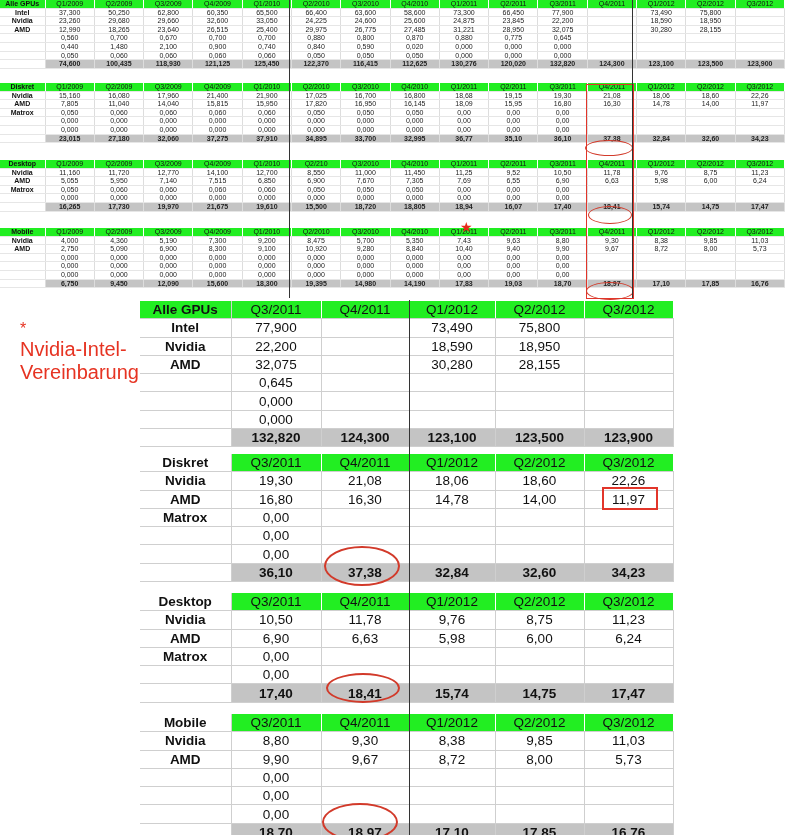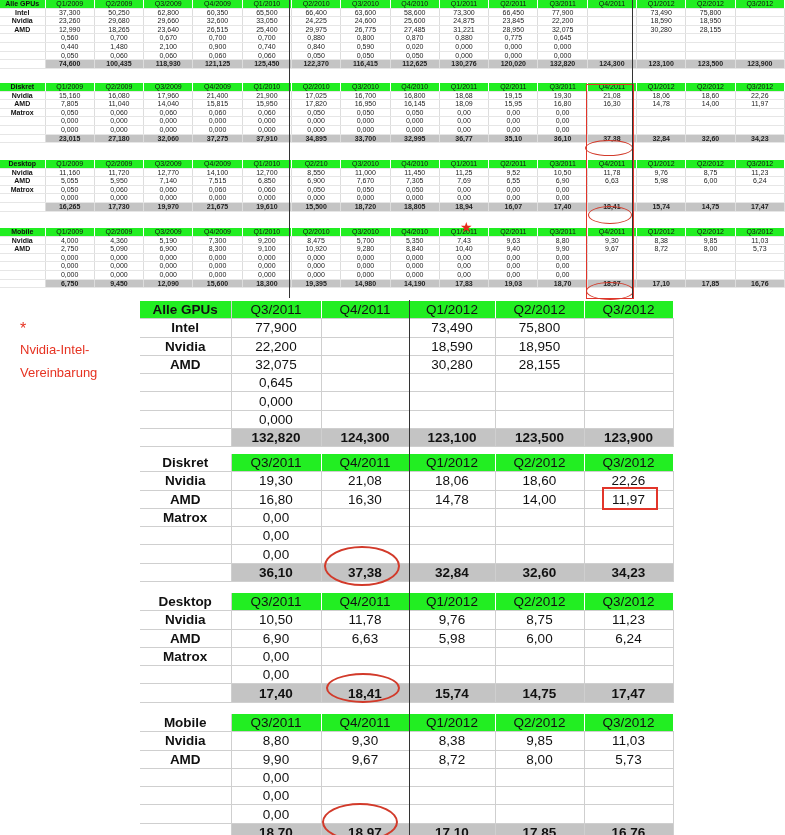--- a/index.html
+++ b/index.html
@@ -17,21 +17,21 @@
   .big { position:absolute; left:140px; border-collapse:collapse; table-layout:fixed; }
   .big td { height:17.3px; padding:0; font-size:13.5px; line-height:17px; text-align:center; color:#111; border-right:1px solid #cfcfcf; border-bottom:1px solid #cfcfcf; white-space:nowrap; }
   .big td.lbl { font-weight:bold; width:90px; }
   .big tr.hdr td { background:#22ee22; border-right:1px solid #fff; }
   .big tr.hdr td.lbl { background:#fff; border-right:1px solid #cfcfcf; }
   .big tr.hdr.alle td.lbl { background:#22ee22; }
   .big tr.sum td { background:#c4c4c4; font-weight:bold; }
   .big tr.sum td.lbl { background:#fff; }
   .big td.divr { border-right:1px solid #333; }
   .note-star { position:absolute; left:20px; top:320px; color:#e63322; font-size:16px; }
-  .note-text { position:absolute; left:20px; top:338px; color:#e63322; font-size:13px; line-height:23px; width:130px; }
+  .note-text { position:absolute; left:20px; top:338px; color:#e63322; font-size:20px; line-height:23px; width:130px; }
   .ring { position:absolute; border:2px solid #d23a2a; border-radius:50%; pointer-events:none; }
   .box { position:absolute; border:2px solid #e2352a; pointer-events:none; }
   .vline { position:absolute; width:1px; background:#333; }
   .star { position:absolute; color:#e62a1a; font-size:14px; line-height:14px; }
 </style>
 </head>
 <body>
 
 <div id="top-area">
     <table class="mini" style="top: 0px;">

